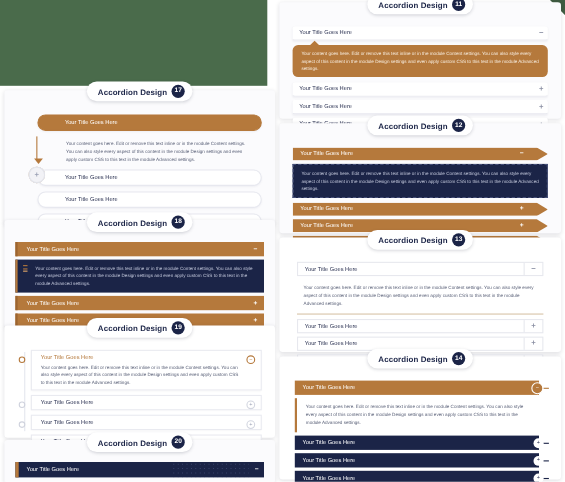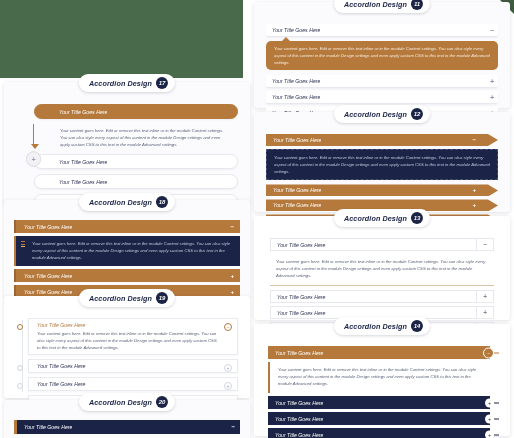--- a/index.html
+++ b/index.html
@@ -11,21 +11,21 @@
   }
   .stage{position:absolute;inset:0;overflow:hidden;}
 
   
   .green-block{position:absolute;left:0;top:0;width:243px;height:78px;background:#4a6b4b;}
   .corner-fold{position:absolute;right:0;top:0;width:14px;height:14px;background:#3f5c41;
     clip-path:polygon(100% 0,100% 100%,0 0);}
 
   
   .panel{position:absolute;background:#fbfbfd;border-radius:3px;
-    box-shadow:0 1px 4px rgba(20,25,50,.13);font-style:italic;}
+    box-shadow:0 1px 4px rgba(20,25,50,.13);}
   .panel.plain{background:#ffffff;}
 
   
   .title-pill{
     position:absolute;left:50%;transform:translateX(-50%);
     display:flex;align-items:center;gap:4px;
     background:#ffffff;border-radius:20px;
     padding:3px 7px 3px 10px;
     box-shadow:0 1px 3px rgba(20,25,50,.18);
     white-space:nowrap;z-index:6;

